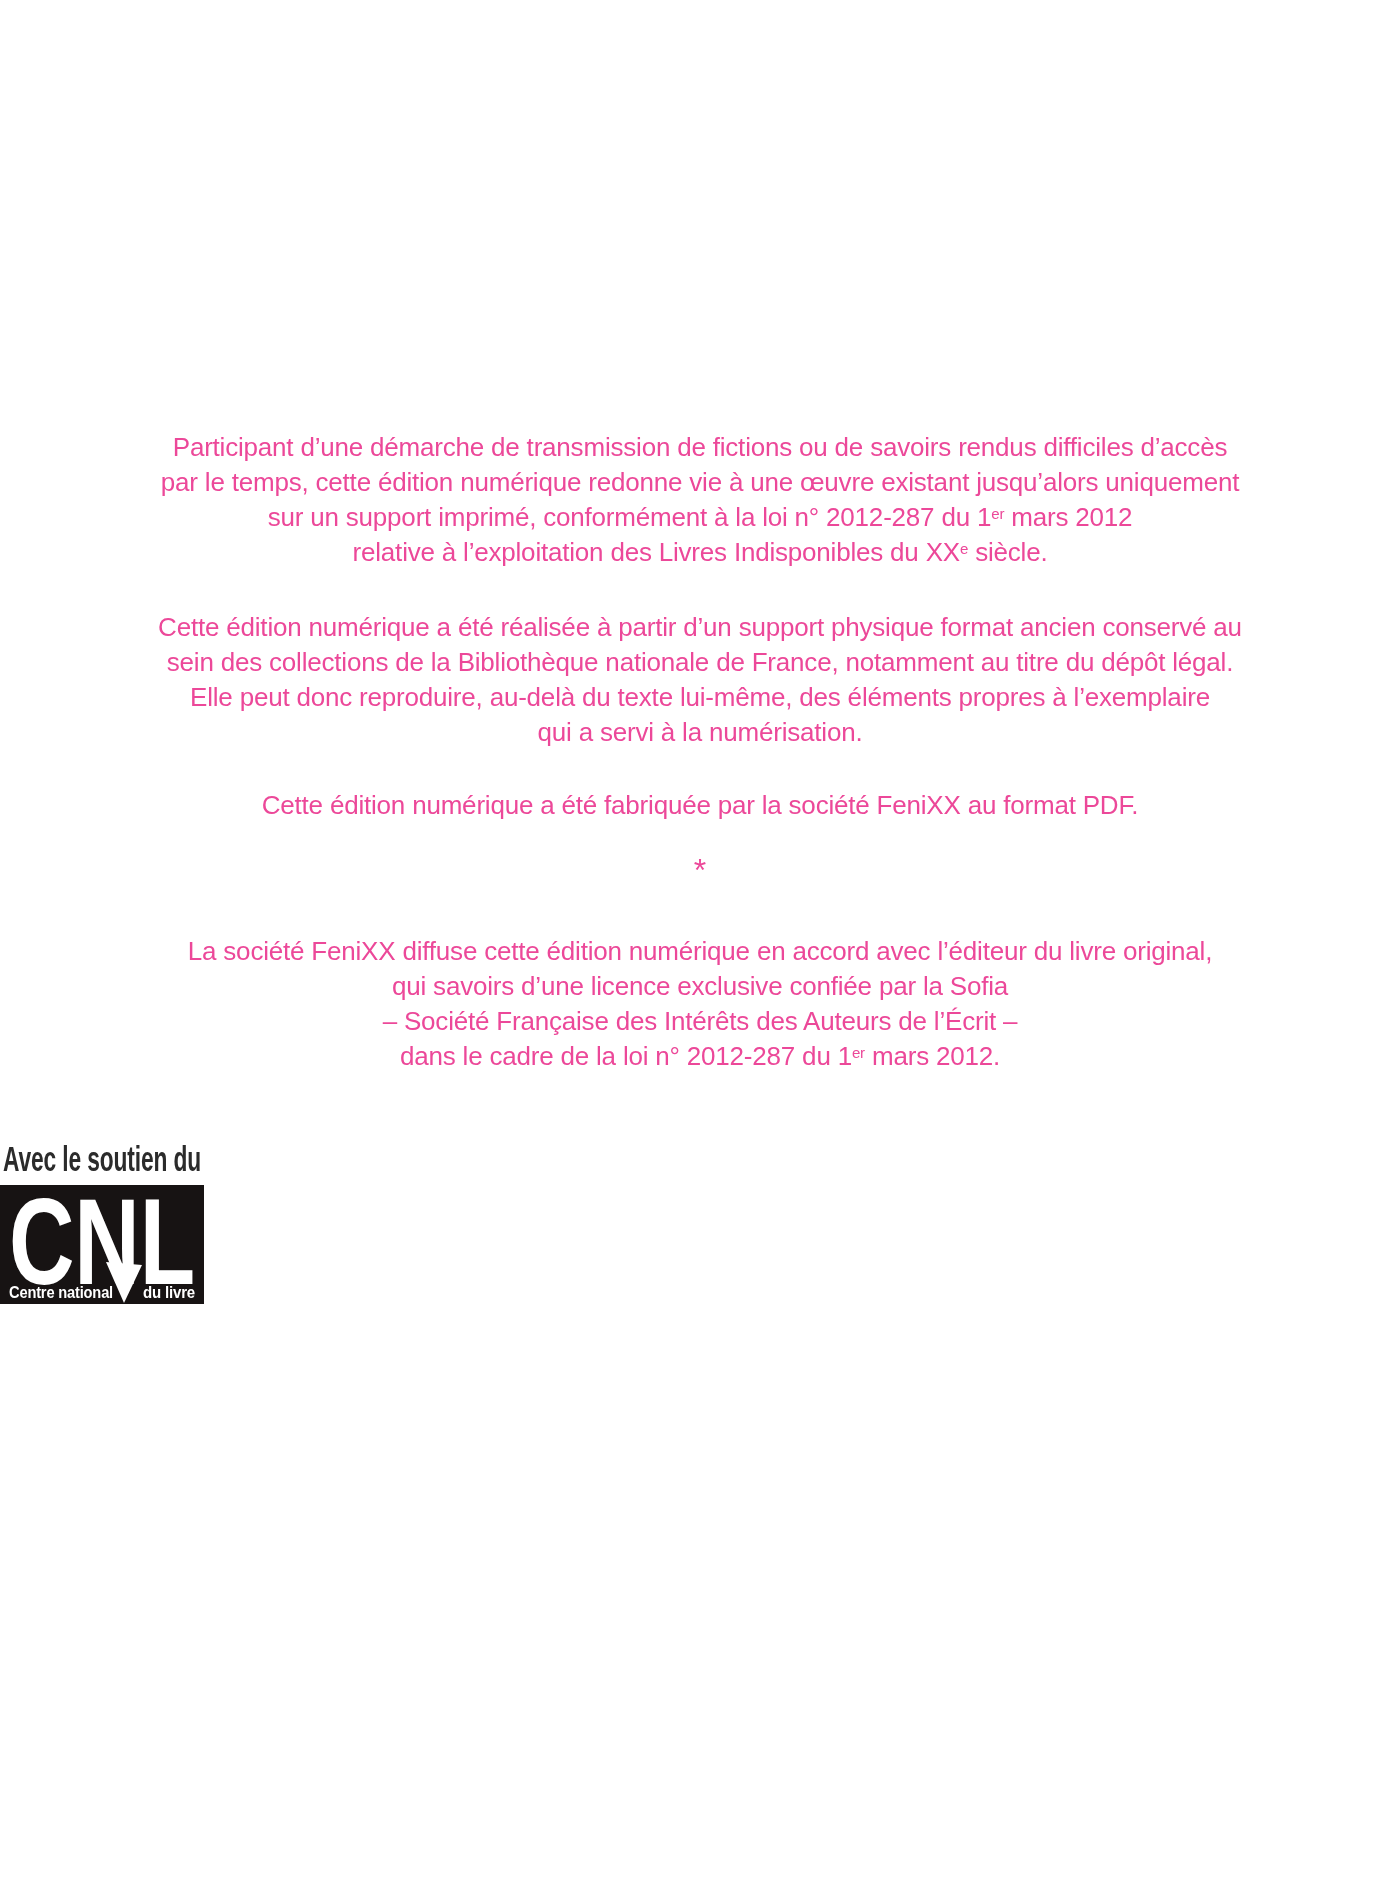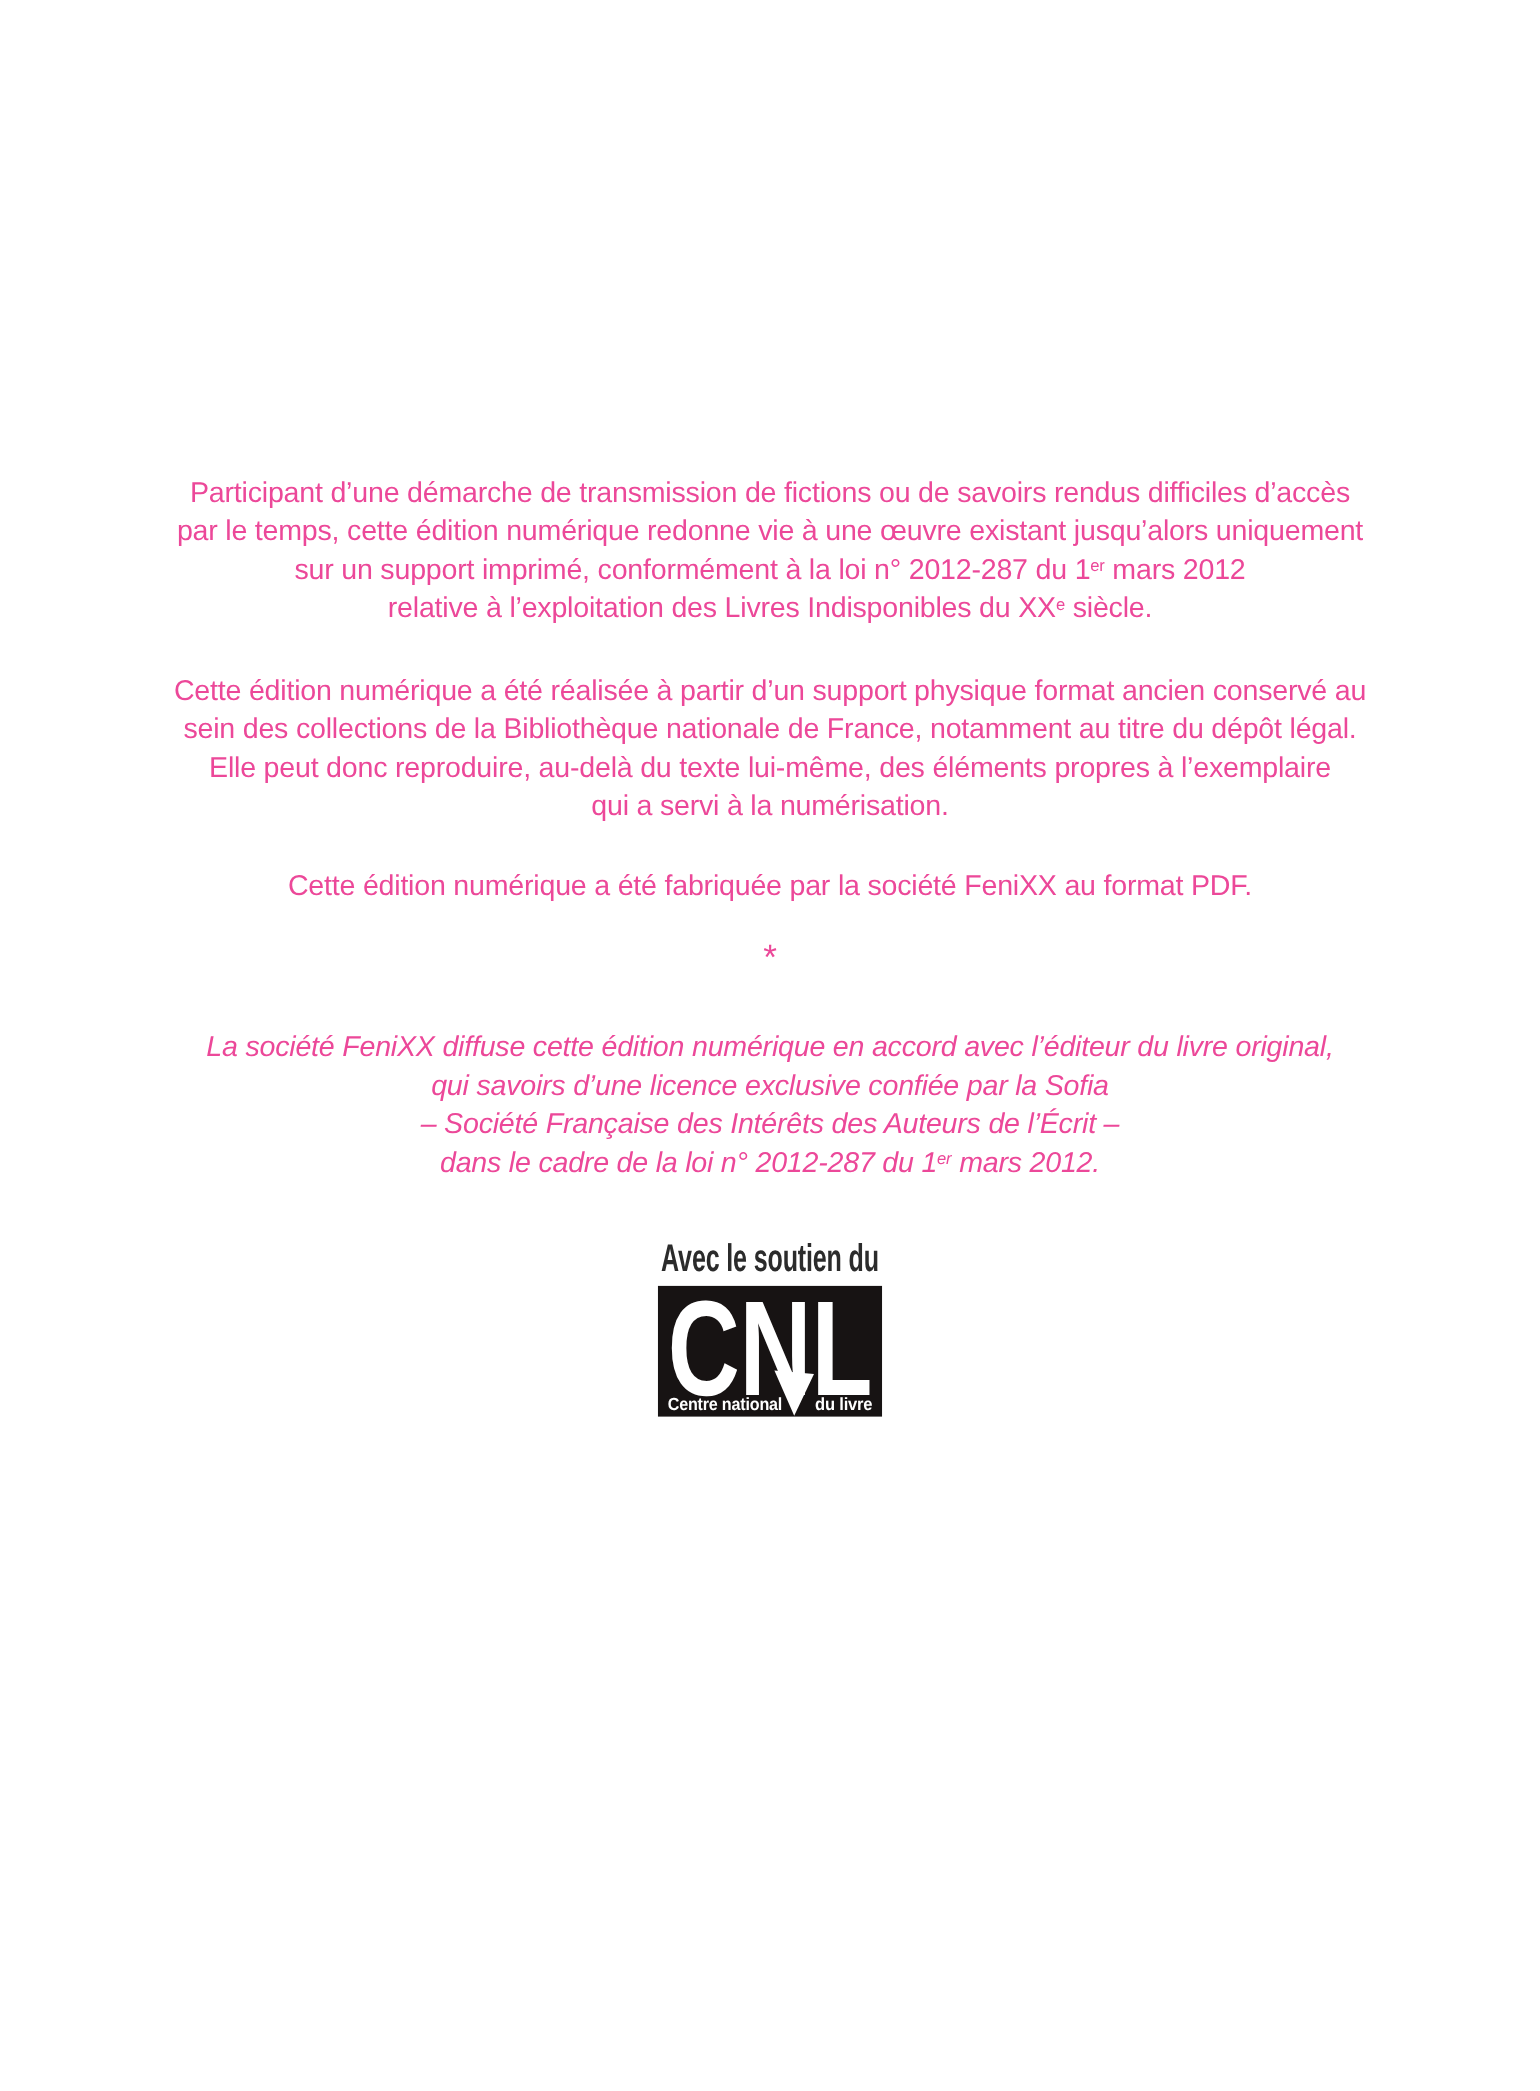--- a/index.html
+++ b/index.html
@@ -35,29 +35,29 @@
     white-space: nowrap;
   }
   .p2 { margin-top: 40px; }
   .p3 { margin-top: 38px; }
   .p4 { margin-top: 36px; }
   .star {
     margin: 30px 0 0 0;
     font-size: 32px;
     line-height: 35px;
   }
-  .p5 { margin-top: 46px; font-style: italic; }
+  .p5 { margin-top: 46px; }
   sup.sup {
     font-size: 0.58em;
     vertical-align: 0.45em;
     line-height: 0;
   }
   .logo-block {
-    margin-top: 44px;
-    text-align: center;
+    margin-top: 60px;
+    text-align: left;
   }
   .logo-block svg {
     display: inline-block;
   }
   .support-text {
     font-family: "Liberation Sans", sans-serif;
     font-size: 35px;
     font-weight: 600;
   }
   .cnl-letters {

